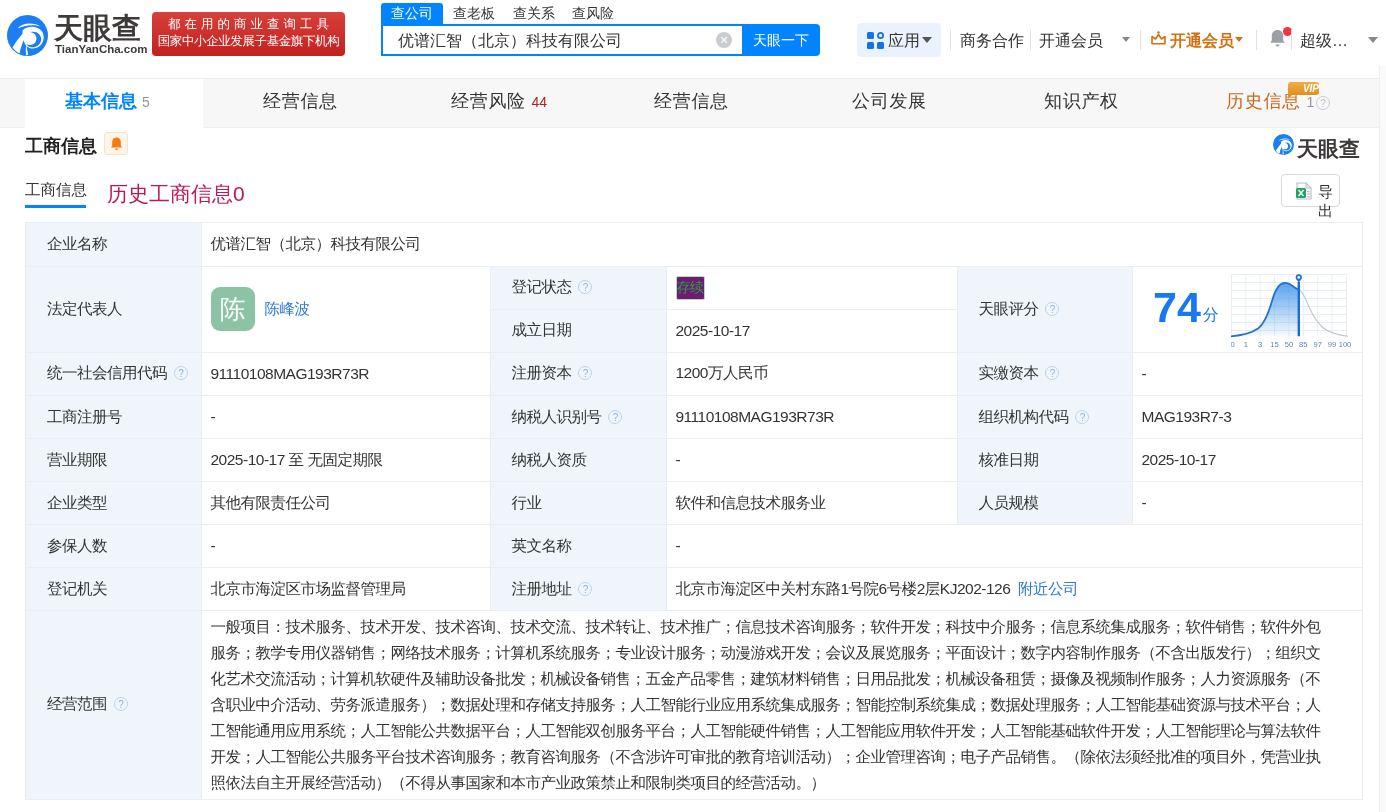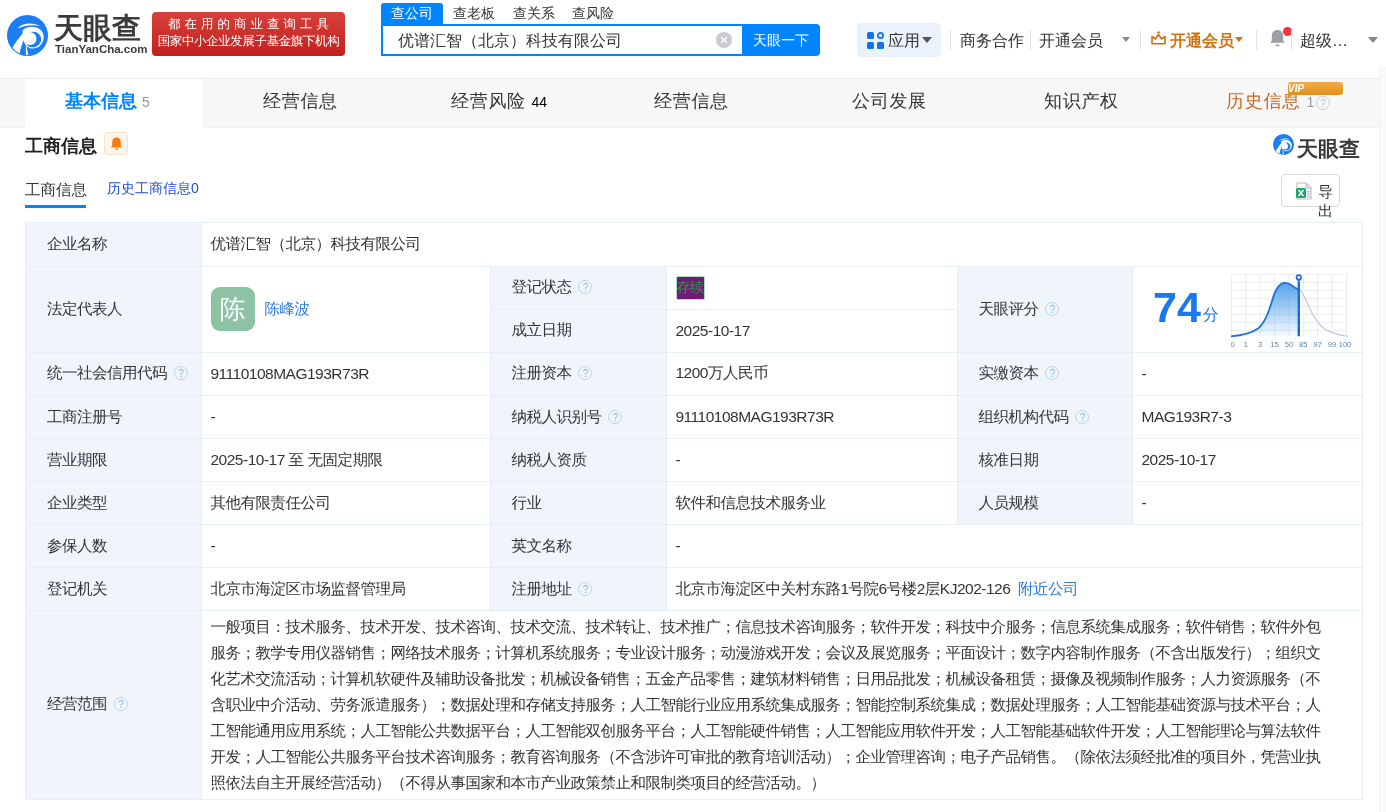--- a/index.html
+++ b/index.html
@@ -66,27 +66,27 @@
   <div class="abs" style="left:1283px;top:27px;width:9px;height:9px;border-radius:50%;background:#f5333f"></div>
   <div class="abs" style="left:1291px;top:30px;width:1px;height:20px;background:#e0e0e0"></div>
   <div class="abs" style="left:1300px;top:31px;font-size:16px;color:#333">超级…</div>
   <div class="abs" style="left:1368px;top:37px;width:0;height:0;border:5px solid transparent;border-top:6px solid #888"></div>
 </div>
 
 <div class="abs" style="left:0;top:78px;width:1386px;height:50px;background:#f7f7f7;border-top:1px solid #ececec;border-bottom:1px solid #f0f0f0">
   <div class="abs" style="left:25px;top:0;width:178px;height:50px;background:#fff"></div>
   <div class="abs" style="left:65px;top:13px;font-size:18px;line-height:18px;font-weight:bold;color:#0084ff;letter-spacing:0px">基本信息 <span style="font-weight:normal;font-size:14px;color:#92969c;letter-spacing:0">5</span></div>
   <div class="abs" style="left:263px;top:13px;font-size:18px;line-height:18px;color:#333;letter-spacing:0.7px">经营信息</div>
-  <div class="abs" style="left:451px;top:13px;font-size:18px;line-height:18px;color:#333;letter-spacing:0.7px">经营风险 <span style="font-size:14px;color:#000000;letter-spacing:0">44</span></div>
+  <div class="abs" style="left:451px;top:13px;font-size:18px;line-height:18px;color:#333;letter-spacing:0.7px">经营风险 <span style="font-size:14px;color:#b91c1c;letter-spacing:0">44</span></div>
   <div class="abs" style="left:654px;top:13px;font-size:18px;line-height:18px;color:#333;letter-spacing:0.7px">经营信息</div>
   <div class="abs" style="left:852px;top:13px;font-size:18px;line-height:18px;color:#333;letter-spacing:0.7px">公司发展</div>
   <div class="abs" style="left:1044px;top:13px;font-size:18px;line-height:18px;color:#333;letter-spacing:0.7px">知识产权</div>
   <div class="abs" style="left:1226px;top:13px;font-size:18px;line-height:18px;color:#c8671f;letter-spacing:0.7px">历史信息 <span style="font-size:14px;color:#92969c;letter-spacing:0">1</span></div>
   <div class="abs" style="left:1316px;top:17px;width:14px;height:14px;border:1px solid #c9ccd1;border-radius:50%;color:#b9bec5;font-size:10px;text-align:center;line-height:13px">?</div>
-  <div class="abs" style="left:1288px;top:3px;width:55px;height:13px;background:linear-gradient(180deg,#f0ac49,#e2901c);border-radius:3px;color:#fff;font-size:10px;font-weight:bold;font-style:italic;text-align:left;line-height:13px">VIP</div>
+  <div class="abs" style="left:1288px;top:3px;width:31px;height:13px;background:linear-gradient(180deg,#f0ac49,#e2901c);border-radius:3px;color:#fff;font-size:10px;font-weight:bold;font-style:italic;text-align:right;line-height:13px">VIP</div>
   <div class="abs" style="left:1288px;top:15px;width:0;height:0;border-left:5px solid #e2901c;border-bottom:5px solid transparent"></div>
 </div>
 
 <div class="abs" style="z-index:9;left:1379px;top:66px;width:7px;height:746px;background:#fafafa;border-left:1px solid #f0f0f0"></div>
 
 <div class="abs" style="left:25px;top:134px;font-size:18px;font-weight:bold;color:#222">工商信息</div>
 <div class="abs" style="left:104px;top:132px;width:24px;height:23px;background:#fdf4ea;border:1px solid #f7e3cd;border-radius:3px">
   <svg style="position:absolute;left:5px;top:4px" width="13" height="14" viewBox="0 0 13 14">
     <path d="M6.5,0.5 C3.9,0.5 2.2,2.5 2.2,5.1 L2.2,8.6 L1,10.4 L12,10.4 L10.8,8.6 L10.8,5.1 C10.8,2.5 9.1,0.5 6.5,0.5 Z" fill="#f77b0c"></path>
     <path d="M5,11.5 a1.5,1.5 0 0 0 3,0 Z" fill="#f77b0c"></path>
@@ -98,21 +98,21 @@
     <path d="M10.5,13.5 C15,8.5 25,6.5 33.5,11.5 C26,8.8 16.5,10.5 10.5,13.5 Z" fill="#fff"></path>
     <path d="M15.5,15.5 C20,10.5 30.5,10.3 35,16.5 C37.8,20.5 37.2,27 33,30.8 C29.5,34 23,34.8 19.5,31 C16.5,28 15.5,21 15.5,15.5 Z" fill="#fff"></path>
     <path d="M23.5,17 C29.5,15.5 34.3,19.5 34.2,24.3 C34,29.5 29.5,32.8 24.5,32.3 C22.2,32 20.2,30.8 19.3,29 C22.5,30.8 26.8,30 28.6,27 C30.4,23.8 29.3,19.8 26.2,18 C25.3,17.5 24.4,17.2 23.5,17 Z" fill="#1b7ef2"></path>
     <path d="M21.5,31.5 C22.5,34.3 23.2,36.8 24.8,39.4 L21.2,40.3 C20.6,37.3 20.9,34 21.5,31.5 Z" fill="#1b7ef2"></path>
     <path d="M5.5,32.5 C11,23.5 17.5,16 21.5,13 L23.5,14.8 C19,19.5 15,27.5 12.5,38.5 C9.8,37 7.3,35 5.5,32.5 Z" fill="#fff"></path>
     <path d="M19.3,29.5 C19.8,32.8 20.3,36 21.2,39.6 L19.3,40.4 C18.6,36.8 18.7,32.8 19.3,29.5 Z" fill="#fff"></path>
 </svg>
 <div class="abs" style="left:1297px;top:135px;font-size:21px;font-weight:bold;color:#3e3a39;letter-spacing:0px">天眼查</div>
 
 <div class="abs" style="left:25px;top:180px;font-size:15.5px;color:#333">工商信息</div>
-<div class="abs" style="left:107px;top:180px;font-size:14px;color:#1d4ed8">历史工商信息0</div>
+<div class="abs" style="left:107px;top:180px;font-size:21px;color:#be185d">历史工商信息0</div>
 <div class="abs" style="left:25px;top:205px;width:61px;height:3px;background:#0084ff"></div>
 
 <div class="abs" style="left:1281px;top:174px;width:59px;height:33px;border:1px solid #d9d9d9;border-radius:4px;background:#fff">
   <svg style="position:absolute;left:14px;top:7px" width="16" height="18" viewBox="0 0 16 18">
     <path d="M1,1 L10,1 L15,6 L15,17 L1,17 Z" fill="#fff" stroke="#b9bec5" stroke-width="1.2"></path>
     <path d="M10,1 L10,6 L15,6 Z" fill="#e8eaed" stroke="#b9bec5" stroke-width="1"></path>
     <rect x="0" y="6" width="10" height="10" rx="1.5" fill="#21a366"></rect>
     <path d="M2.5,8 L7.5,14 M7.5,8 L2.5,14" stroke="#fff" stroke-width="1.4"></path>
     <rect x="11.2" y="9" width="2.6" height="1.4" fill="#b9bec5"></rect>
     <rect x="11.2" y="11.5" width="2.6" height="1.4" fill="#b9bec5"></rect>

